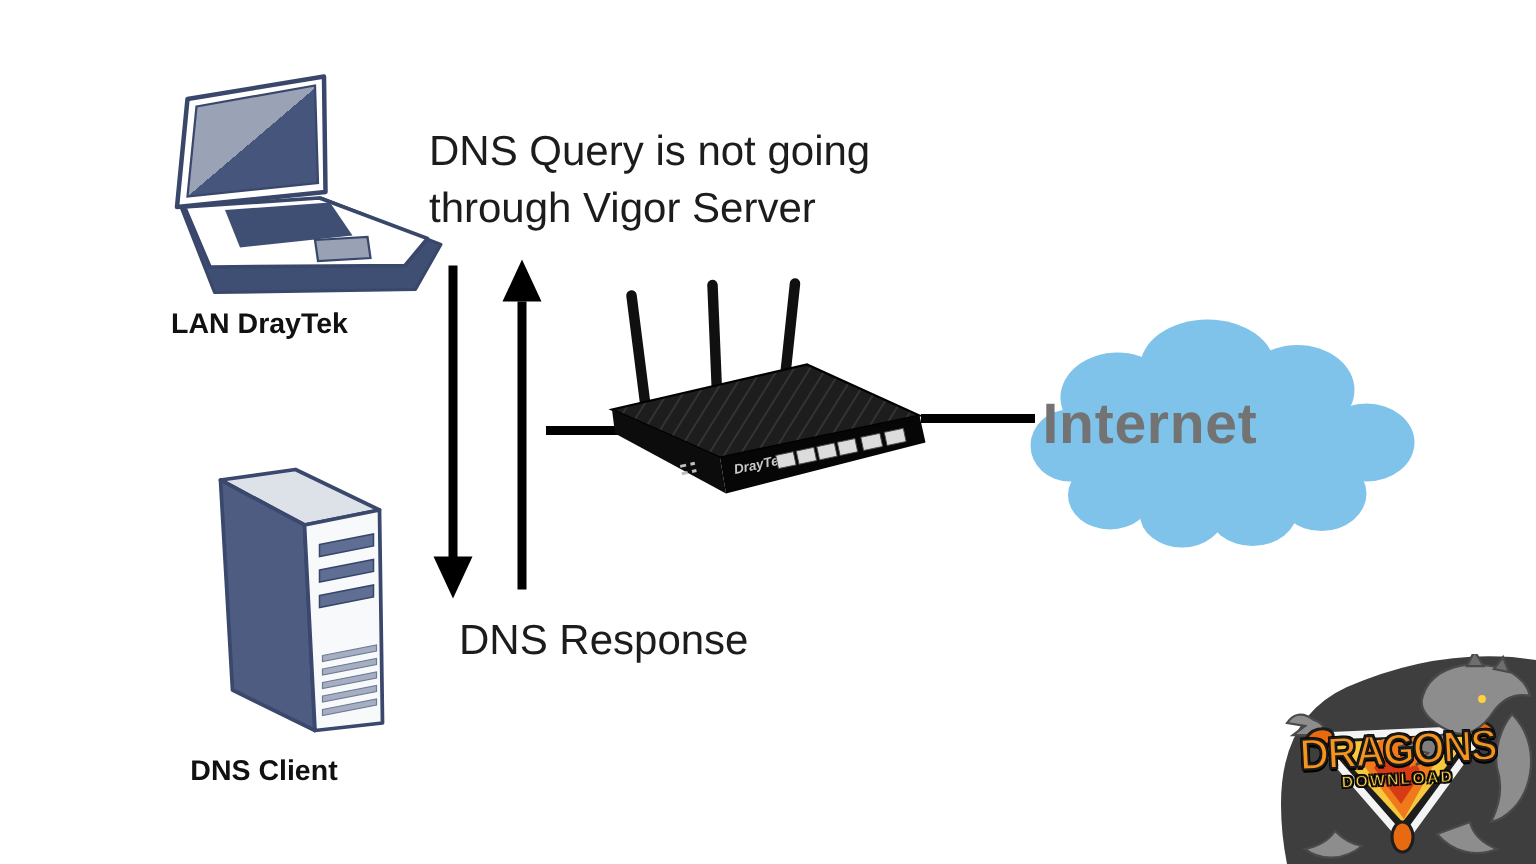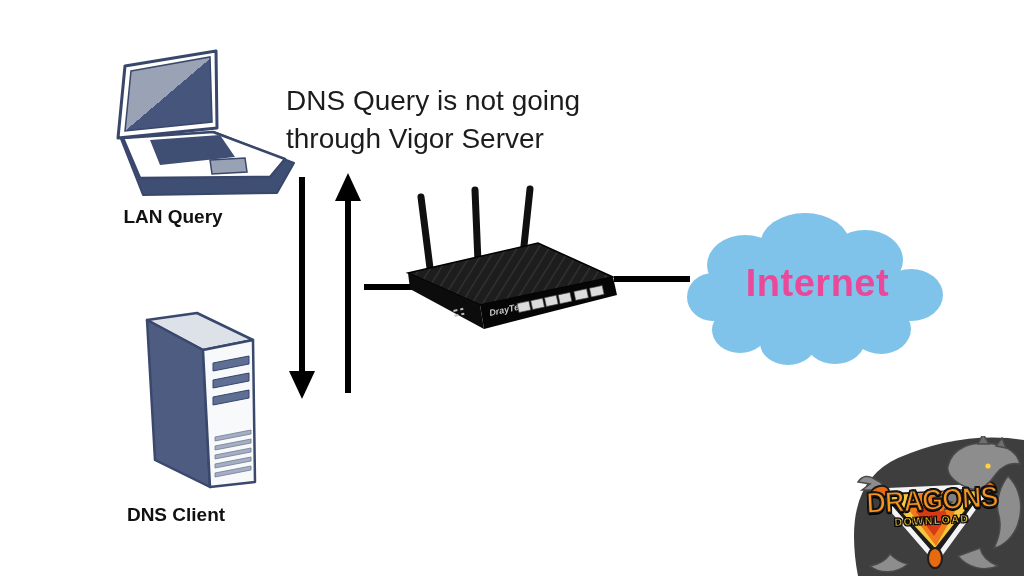--- a/index.html
+++ b/index.html
@@ -5,22 +5,22 @@
   html,body{margin:0;padding:0;background:#fff;}
   .stage{position:relative;width:1024px;height:576px;background:#ffffff;overflow:hidden;
          font-family:"Liberation Sans",sans-serif;color:#1b1b1b;}
   .stage svg{position:absolute;display:block;}
   .node-label{position:absolute;font-weight:bold;font-size:19px;text-align:center;color:#111;}
   .lan-label{left:112px;top:206px;width:122px;}
   .server-label{left:110px;top:504px;width:132px;}
   .annot{position:absolute;font-size:28px;line-height:38px;color:#1c1c1c;white-space:pre-line;}
   .query{left:286px;top:82px;}
   .resp{left:306px;top:408px;}
-  .internet-label{position:absolute;left:695px;top:262px;width:245px;text-align:center;
-                  font-size:38px;font-weight:bold;color:#ec4899;letter-spacing:.5px;}
+  .internet-label{position:absolute;left:695px;top:262px;width:245px;text-align:left;
+                  font-size:38px;font-weight:bold;color:#737373;letter-spacing:.5px;}
   .laptop{left:113px;top:44px;}
   .server{left:140px;top:303px;}
   .router{left:398px;top:183px;}
   .cloud{left:685px;top:205px;}
   .arrows{left:280px;top:165px;}
   .logo{position:absolute;left:848px;top:436px;width:176px;height:140px;}
   .logo svg{left:0;top:0;}
   .logo-title{position:absolute;left:6px;top:49px;width:156px;text-align:center;
               font-size:27px;font-weight:bold;color:#f7941d;letter-spacing:-1px;
               transform:rotate(-3deg) scaleY(1.08);
@@ -50,38 +50,39 @@
       <polygon points="8,95 101,88 181,119 164,149 30,151" fill="#3f4e73" stroke="#39476b" stroke-width="2" stroke-linejoin="round"></polygon>
       <polygon points="10,94 100,88 172,115 157,133 27,134" fill="#ffffff" stroke="#39476b" stroke-width="2.5" stroke-linejoin="round"></polygon>
       <polygon points="37,96 107,91 122,113 47,121" fill="#3f4e73"></polygon>
       <polygon points="97,116 132,114 134,128 99,130" fill="#99a1b4" stroke="#39476b" stroke-width="1.5"></polygon>
     </g>
     <g>
       <polygon points="12,22 103,7 104,84 5,94" fill="#ffffff" stroke="#39476b" stroke-width="3" stroke-linejoin="round"></polygon>
       <polygon points="18,27 97,13 99,78 12,87" fill="url(#screenGrad)" stroke="#39476b" stroke-width="1.5"></polygon>
     </g>
   </svg>
-  <div class="node-label lan-label">LAN Query</div>
+  <div class="node-label lan-label">LAN DrayTek</div>
 
   <div class="annot query">DNS Query is not going
 through Vigor Server</div>
 
   <svg class="arrows" width="420" height="250" viewBox="0 0 420 250">
     <g stroke="#000" fill="#000">
       <line x1="22" y1="12" x2="22" y2="210" stroke-width="6"></line>
       <polygon points="22,234 9,206 35,206" stroke="none"></polygon>
     </g>
     <g stroke="#000" fill="#000">
       <line x1="68" y1="228" x2="68" y2="36" stroke-width="6"></line>
       <polygon points="68,8 55,36 81,36" stroke="none"></polygon>
     </g>
     <line x1="84" y1="122" x2="148" y2="122" stroke="#000" stroke-width="6"></line>
     <line x1="334" y1="114" x2="410" y2="114" stroke="#000" stroke-width="6"></line>
   </svg>
 
+  <div class="annot resp">DNS Response</div>
 
   <svg class="server" width="130" height="200" viewBox="0 0 130 200">
     <g stroke="#39486c" stroke-width="2.5" stroke-linejoin="round">
       <polygon points="7,17 57,10 113,37 63,47" fill="#dde1e8"></polygon>
       <polygon points="7,17 63,47 70,184 15,157" fill="#4d5c80"></polygon>
       <polygon points="63,47 113,37 115,179 70,184" fill="#f8f9fa"></polygon>
     </g>
     <g stroke="#36456a" stroke-width="1">
       <polygon points="73,60 109,53 109,61 73,68" fill="#5f6f93"></polygon>
       <polygon points="73,77 109,70 109,78 73,85" fill="#5f6f93"></polygon>

